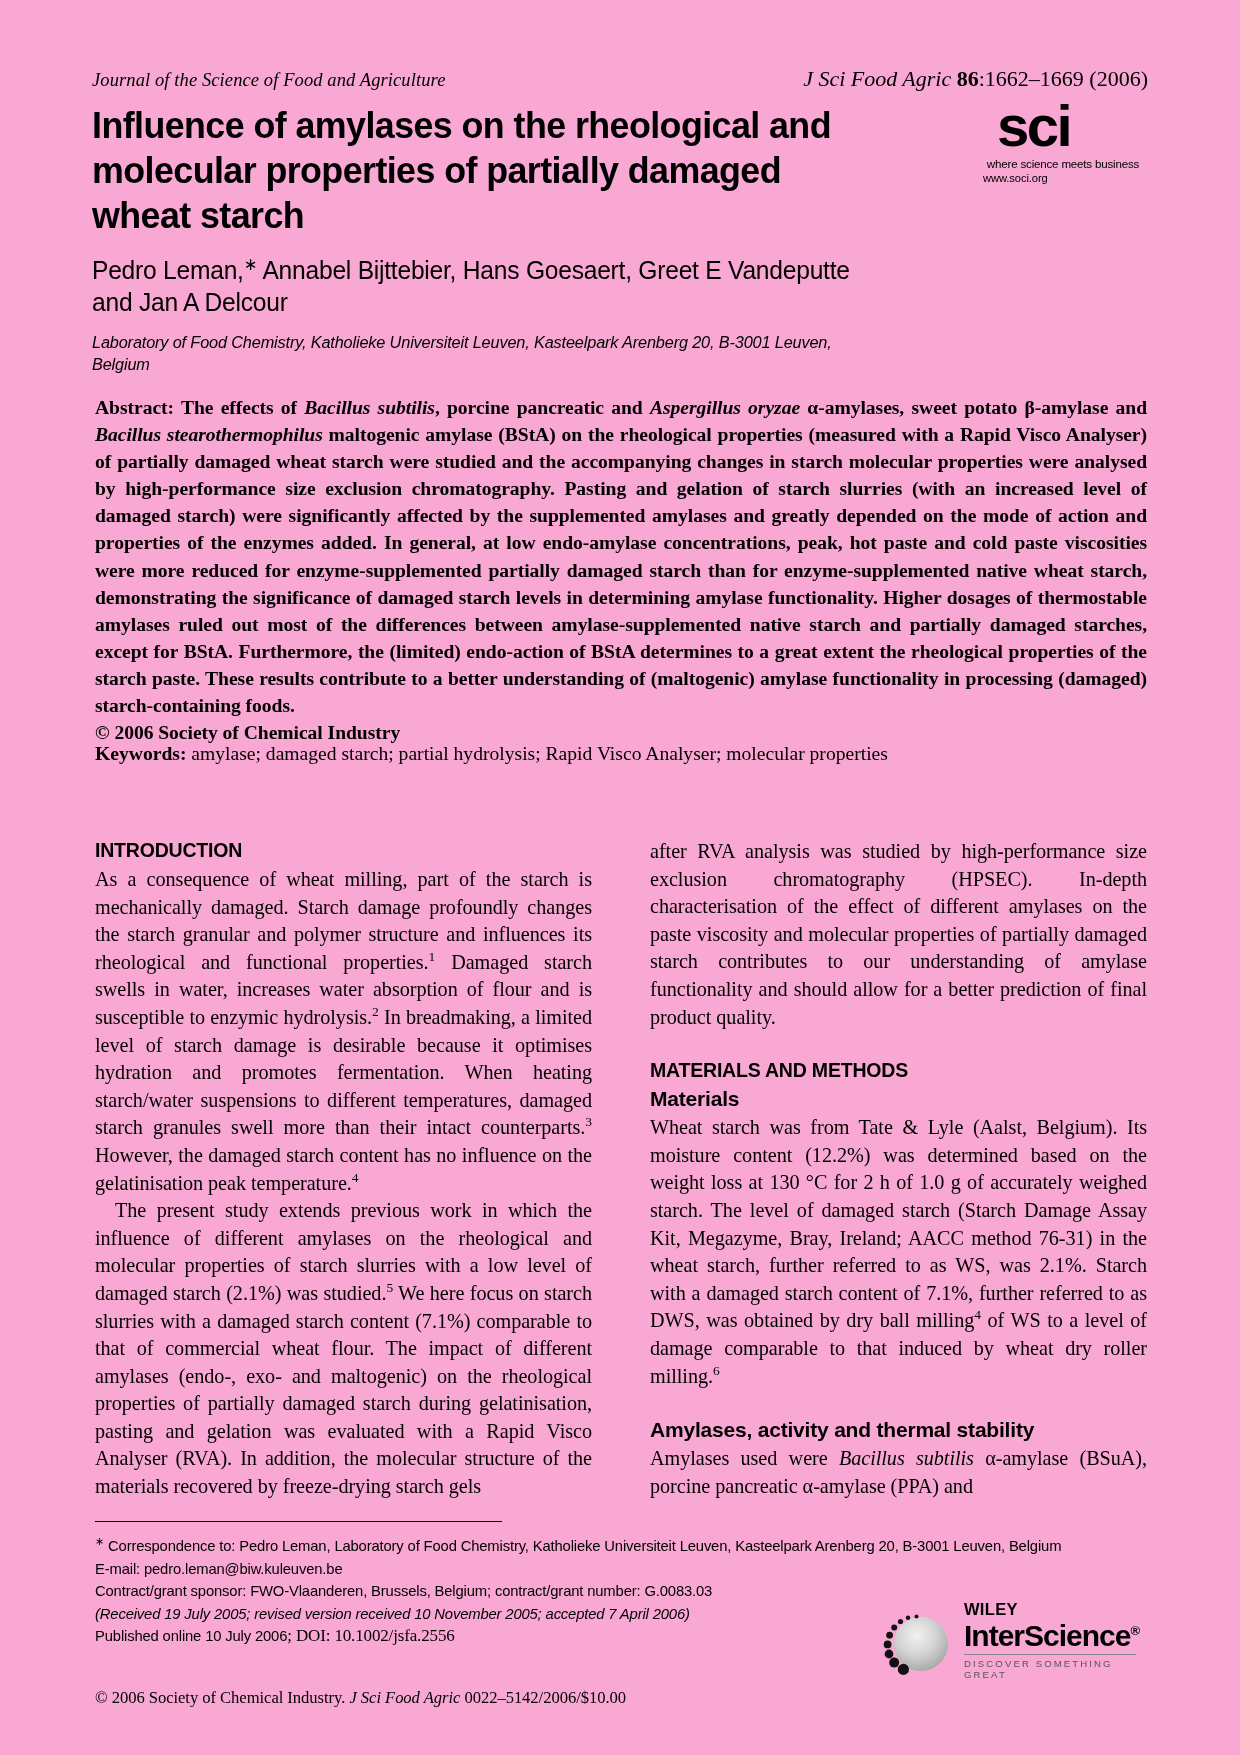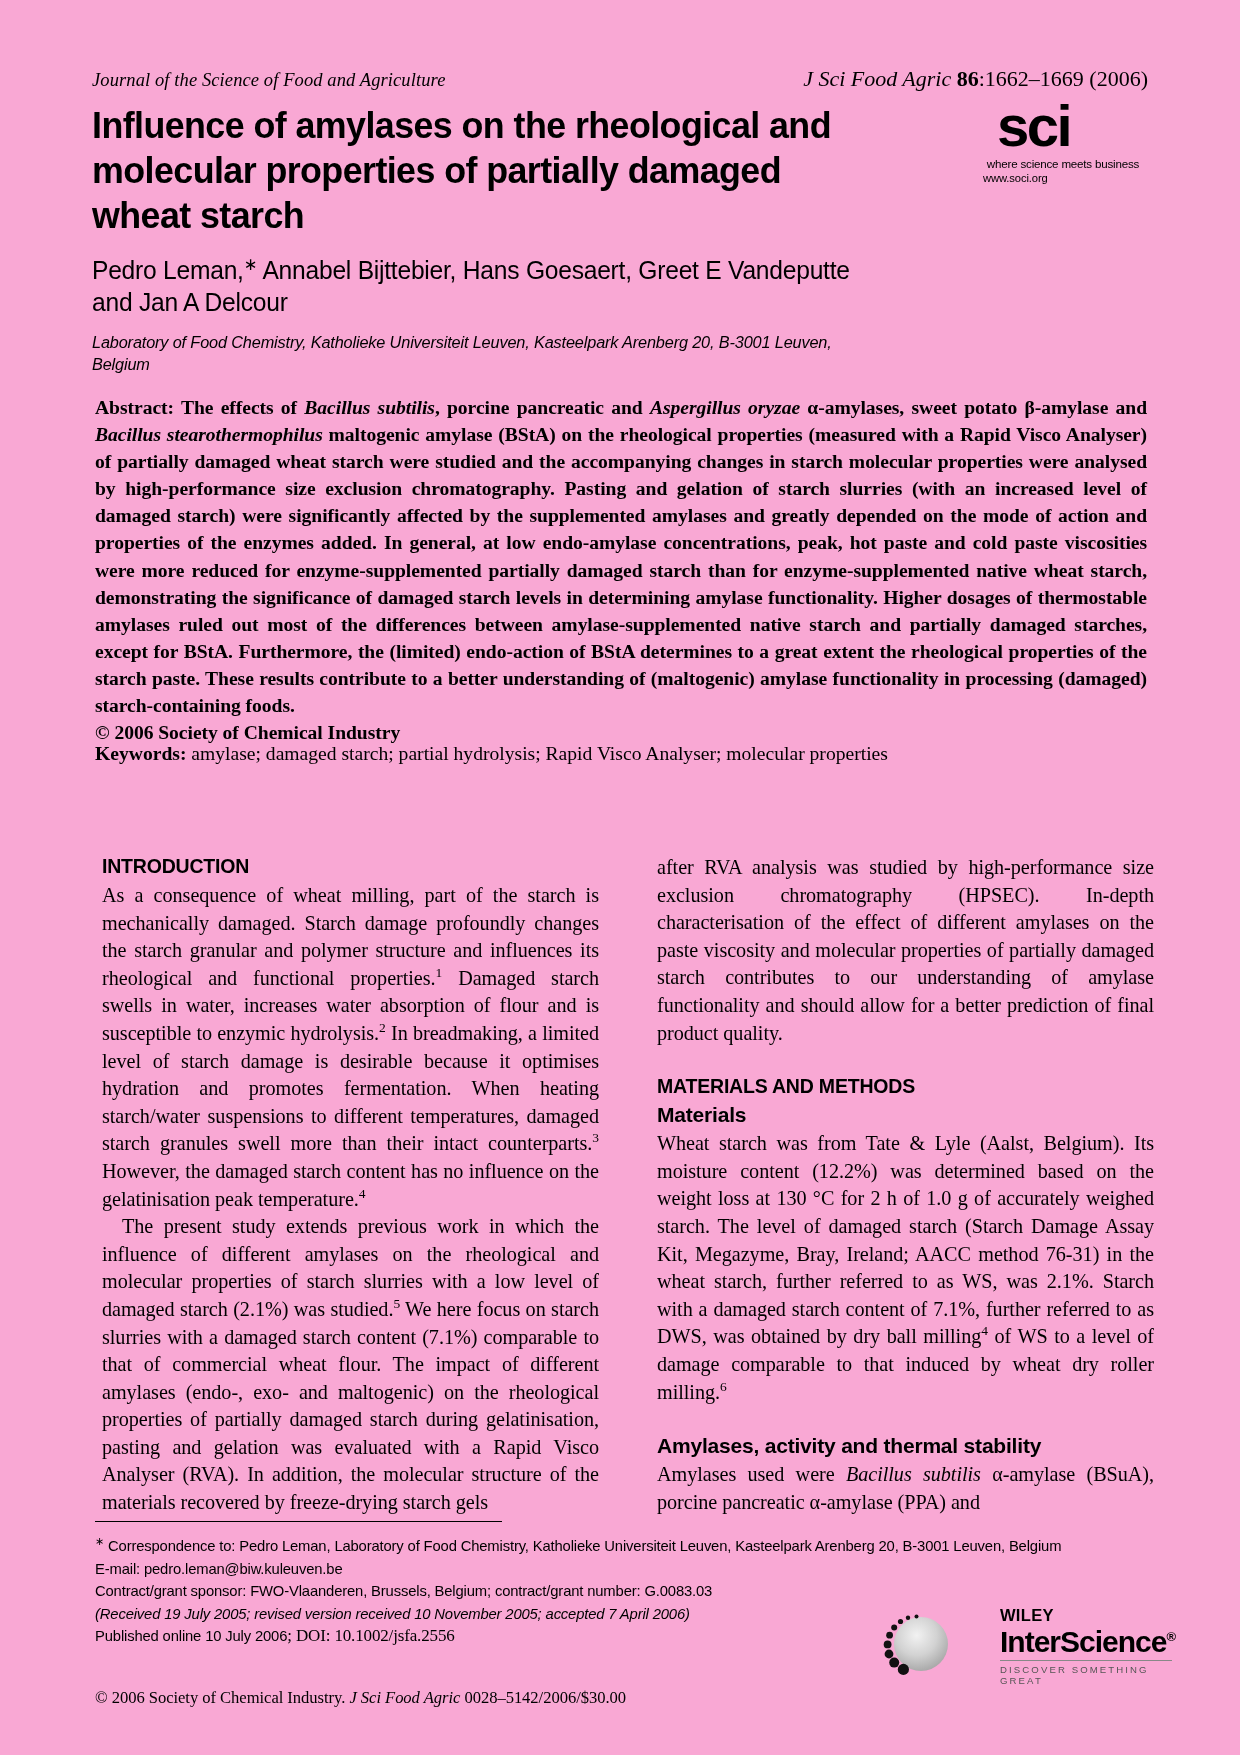--- a/index.html
+++ b/index.html
@@ -155,27 +155,26 @@
     font-size: 19.6px;
     line-height: 27px;
   }
   .keywords .kw-label {
     font-weight: bold;
   }
 
   
   .body-cols {
     position: absolute;
-    left: 102px;
+    left: 95px;
     top: 838px;
     width: 1052px;
     height: 655px;
     display: flex;
     gap: 58px;
-    margin-top: 16px;
   }
   .col {
     width: 497px;
   }
   .sec-head {
     font-family: "Liberation Sans", sans-serif;
     font-weight: bold;
     font-size: 19.5px;
     line-height: 25px;
     margin: 0 0 3px 0;
@@ -257,23 +256,22 @@
     height: 96px;
   }
   .is-swirl {
     position: absolute;
     left: 0; top: 8px;
     width: 76px; height: 76px;
   }
   .is-text {
     position: absolute;
     left: 84px;
-    top: 10px;
+    top: 4px;
     width: 184px;
-    margin-left: 36px;
   }
   .is-wiley {
     font-family: "Liberation Sans", sans-serif;
     font-weight: bold;
     font-size: 16.5px;
     line-height: 18px;
     letter-spacing: 0.3px;
     display: block;
   }
   .is-main {
@@ -352,21 +350,21 @@
   <div class="foot-rule"></div>
 
   <div class="footnotes">
     <div class="fn-line"><sup>∗</sup><span> Correspondence to: Pedro Leman, Laboratory of Food Chemistry, Katholieke Universiteit Leuven, Kasteelpark Arenberg 20, B-3001 Leuven, Belgium</span></div>
     <div class="fn-line">E-mail: pedro.leman@biw.kuleuven.be</div>
     <div class="fn-line">Contract/grant sponsor: FWO-Vlaanderen, Brussels, Belgium; contract/grant number: G.0083.03</div>
     <div class="fn-line fn-italic">(Received 19 July 2005; revised version received 10 November 2005; accepted 7 April 2006)</div>
     <div class="fn-line"><span>Published online 10 July 2006</span><span class="fn-doi">; DOI: 10.1002/jsfa.2556</span></div>
   </div>
 
-  <div class="copyright-line"><span>© 2006 Society of Chemical Industry. </span><span class="jrnl-it">J Sci Food Agric</span><span> 0028–5142/2006/$30.00</span></div>
+  <div class="copyright-line"><span>© 2006 Society of Chemical Industry. </span><span class="jrnl-it">J Sci Food Agric</span><span> 0022–5142/2006/$10.00</span></div>
 
   <div class="interscience">
     <svg class="is-swirl" viewBox="0 0 76 76">
       <defs>
         <radialGradient id="sphereGrad" cx="42%" cy="34%" r="68%">
           <stop offset="0%" stop-color="#f2f2f2"></stop>
           <stop offset="55%" stop-color="#d2d2d2"></stop>
           <stop offset="100%" stop-color="#a8a8a8"></stop>
         </radialGradient>
       </defs>

